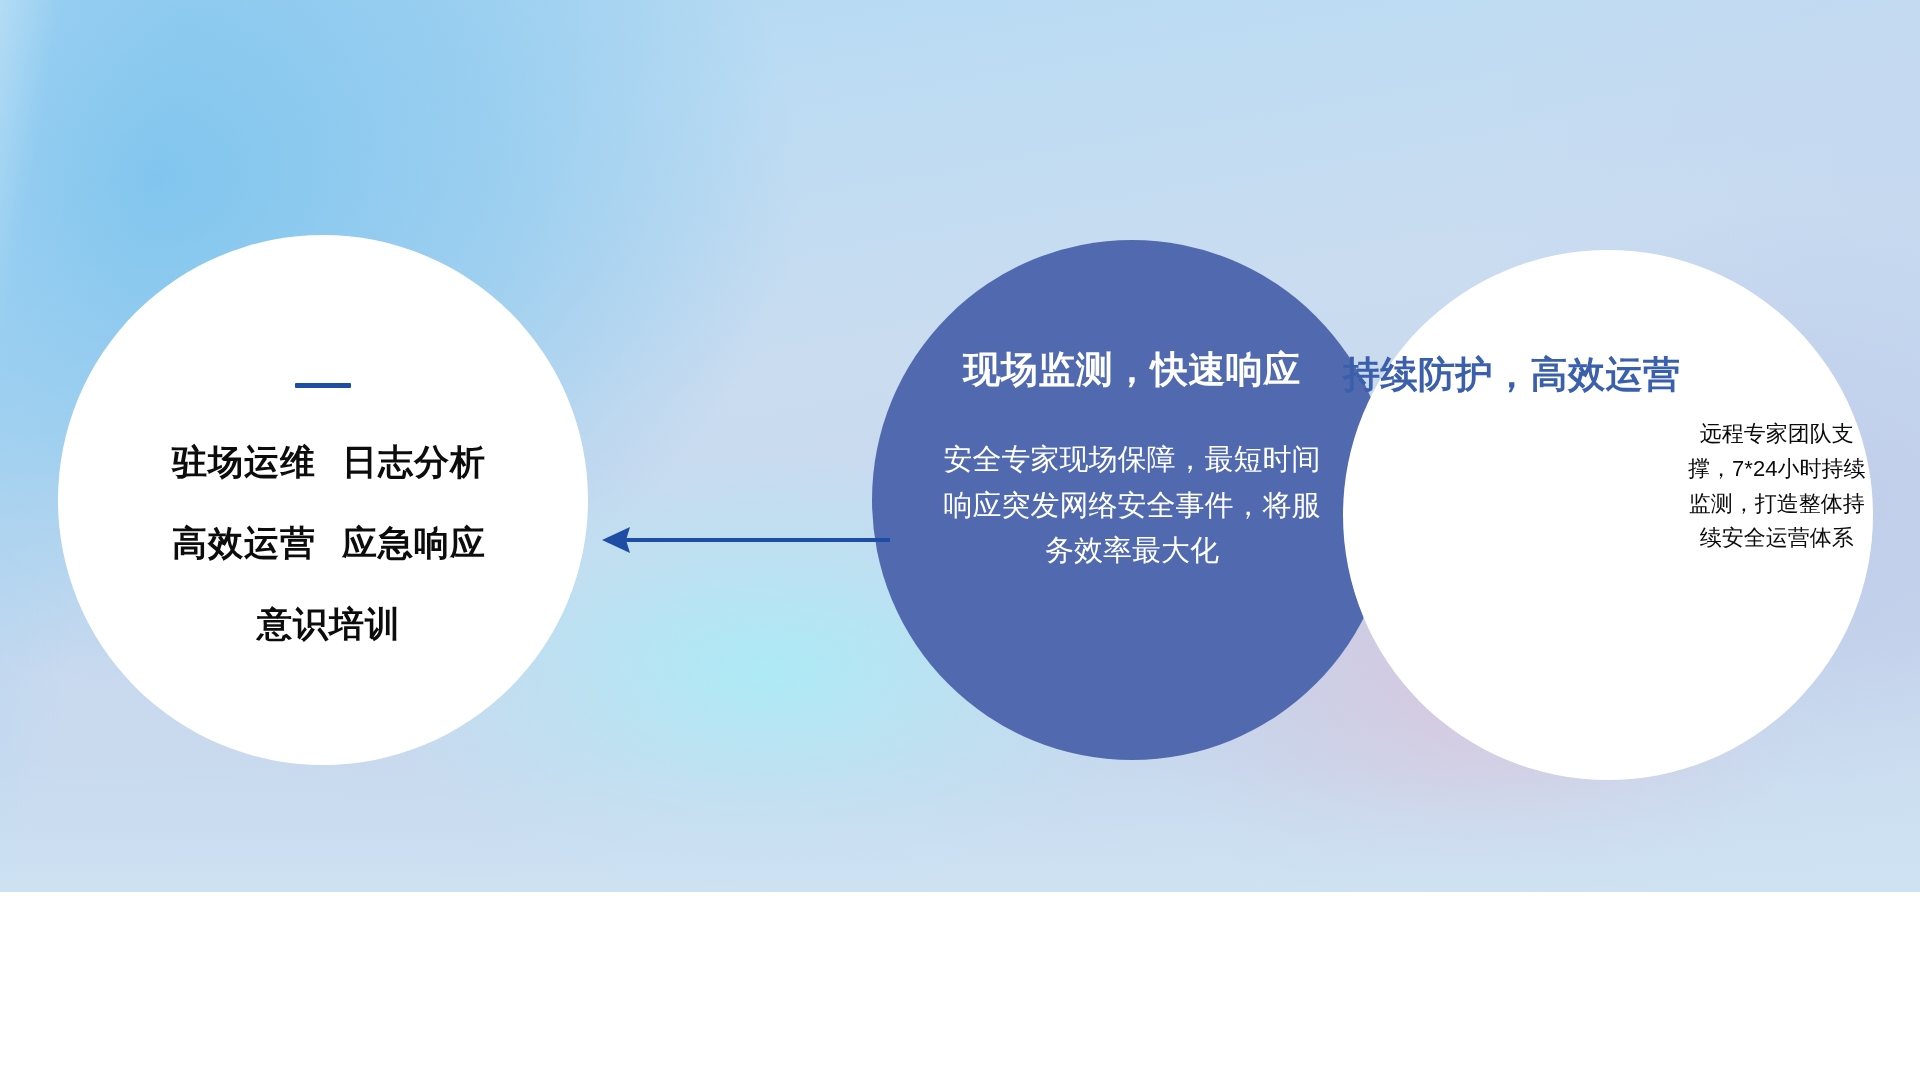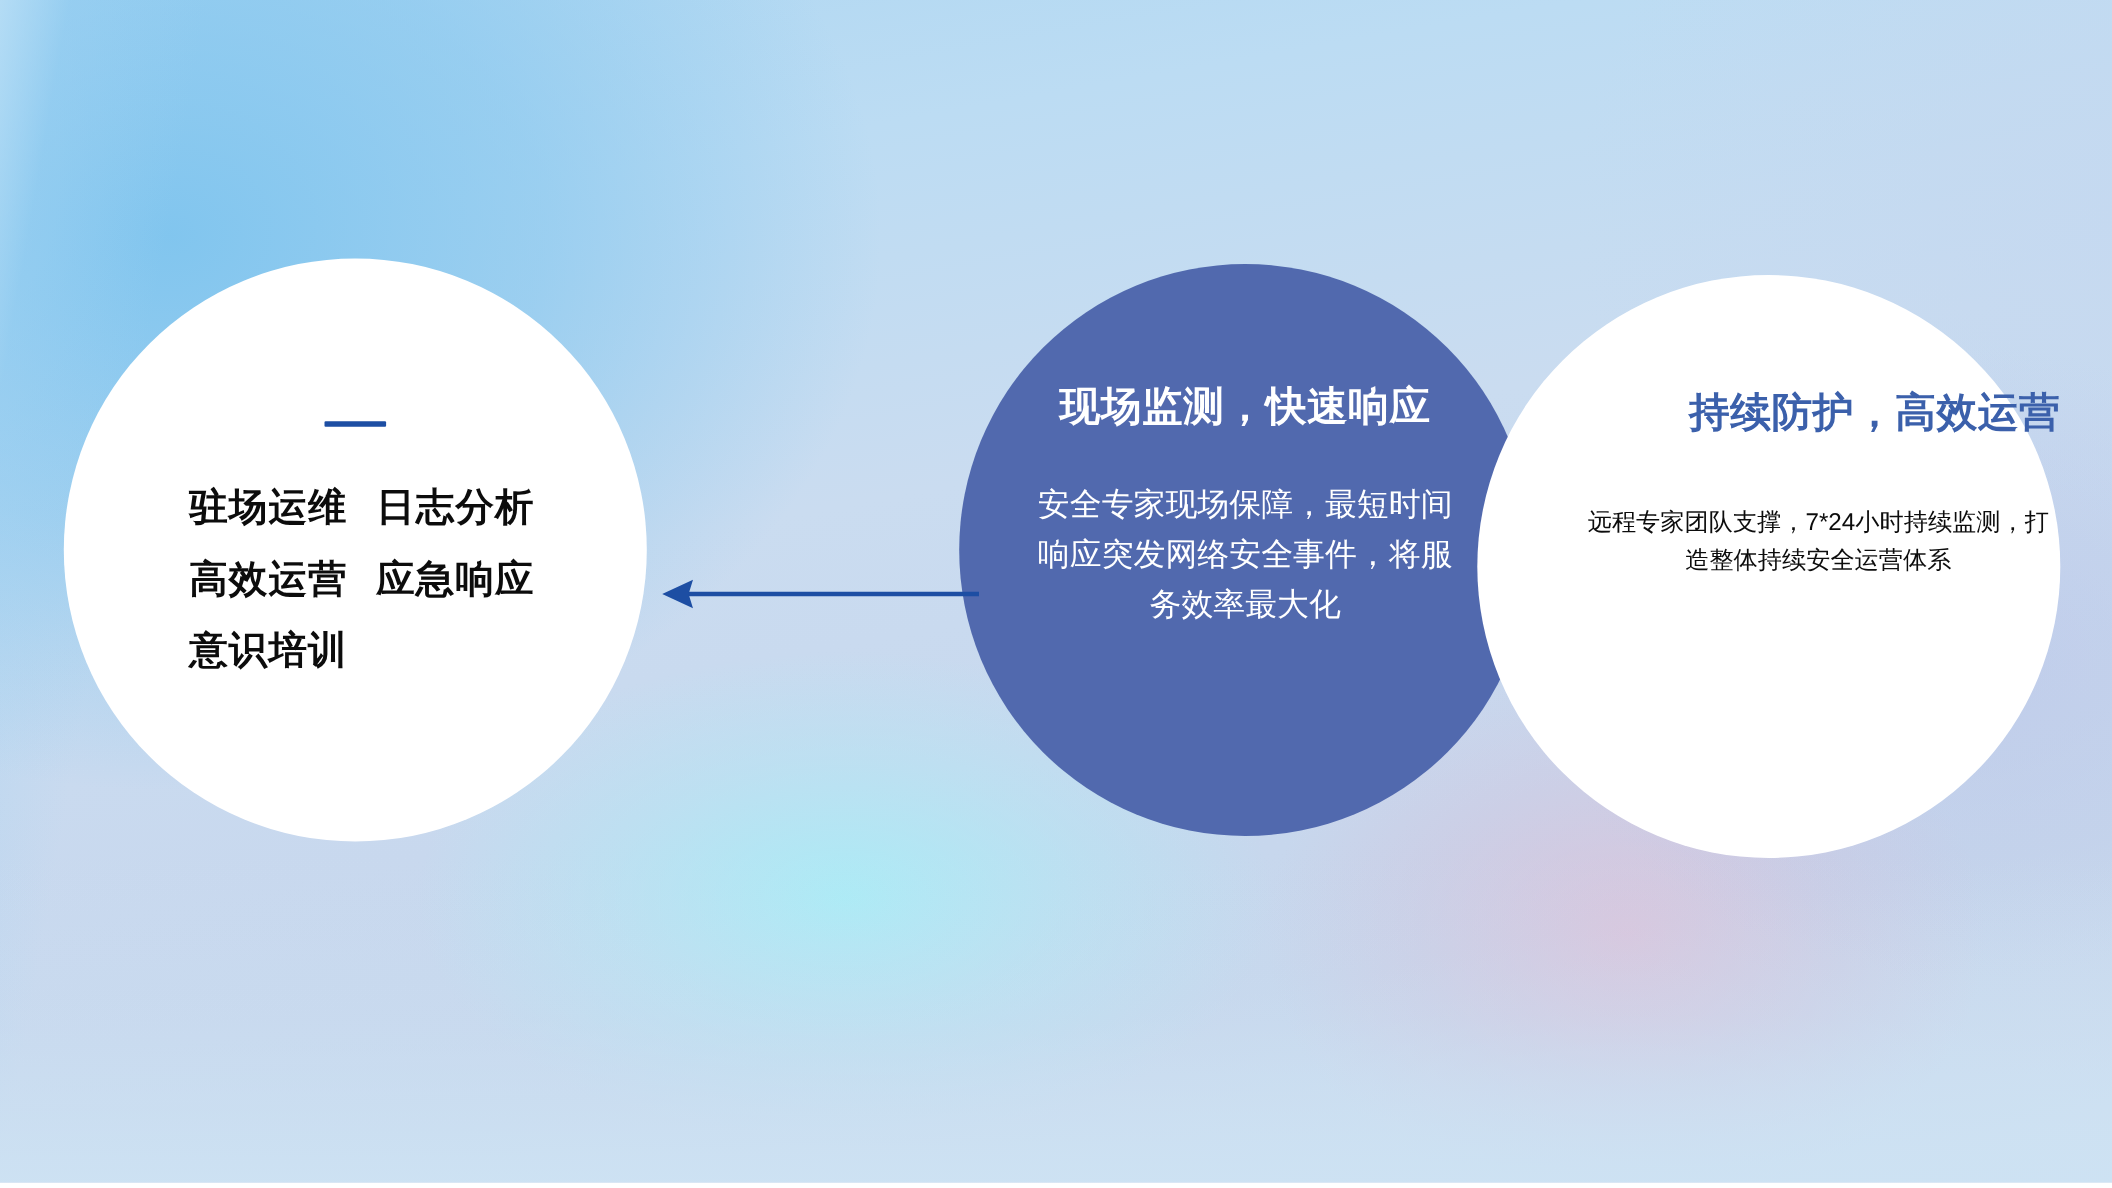--- a/index.html
+++ b/index.html
@@ -7,21 +7,21 @@
     padding: 0;
     width: 1920px;
     height: 1080px;
     overflow: hidden;
     font-family: "Liberation Sans", "DejaVu Sans", sans-serif;
   }
 
   #slide {
     position: relative;
     width: 1920px;
-    height: 1075px;
+    height: 892px;
     overflow: hidden;
     background-color: #c9dcf2;
   }
 
   
   .bg-layer {
     position: absolute;
     inset: 0;
     pointer-events: none;
   }
@@ -116,22 +116,22 @@
     width: 56px;
     height: 5px;
     background: #1d4ea3;
     border-radius: 1px;
     margin-bottom: 56px;
   }
 
   .left-lines {
     display: flex;
     flex-direction: column;
-    align-items: flex-start;
-    gap: 28px;
+    align-items: center;
+    gap: 44px;
     margin-left: 12px;
   }
 
   .left-line {
     font-size: 35px;
     font-weight: bold;
     color: #0c0c0c;
     letter-spacing: 1px;
     white-space: nowrap;
     line-height: 1.05;
@@ -175,22 +175,22 @@
   }
 
   
   .right-content {
     position: absolute;
     left: 1343px;
     top: 250px;
     width: 530px;
     height: 530px;
     display: flex;
-    flex-direction: column;
-    align-items: flex-end;
+    flex-direction: row;
+    align-items: flex-start;
     padding-top: 105px;
     box-sizing: border-box;
   }
 
   .right-title {
     font-size: 37px;
     font-weight: bold;
     color: #3b60ab;
     letter-spacing: 0.5px;
     white-space: nowrap;

